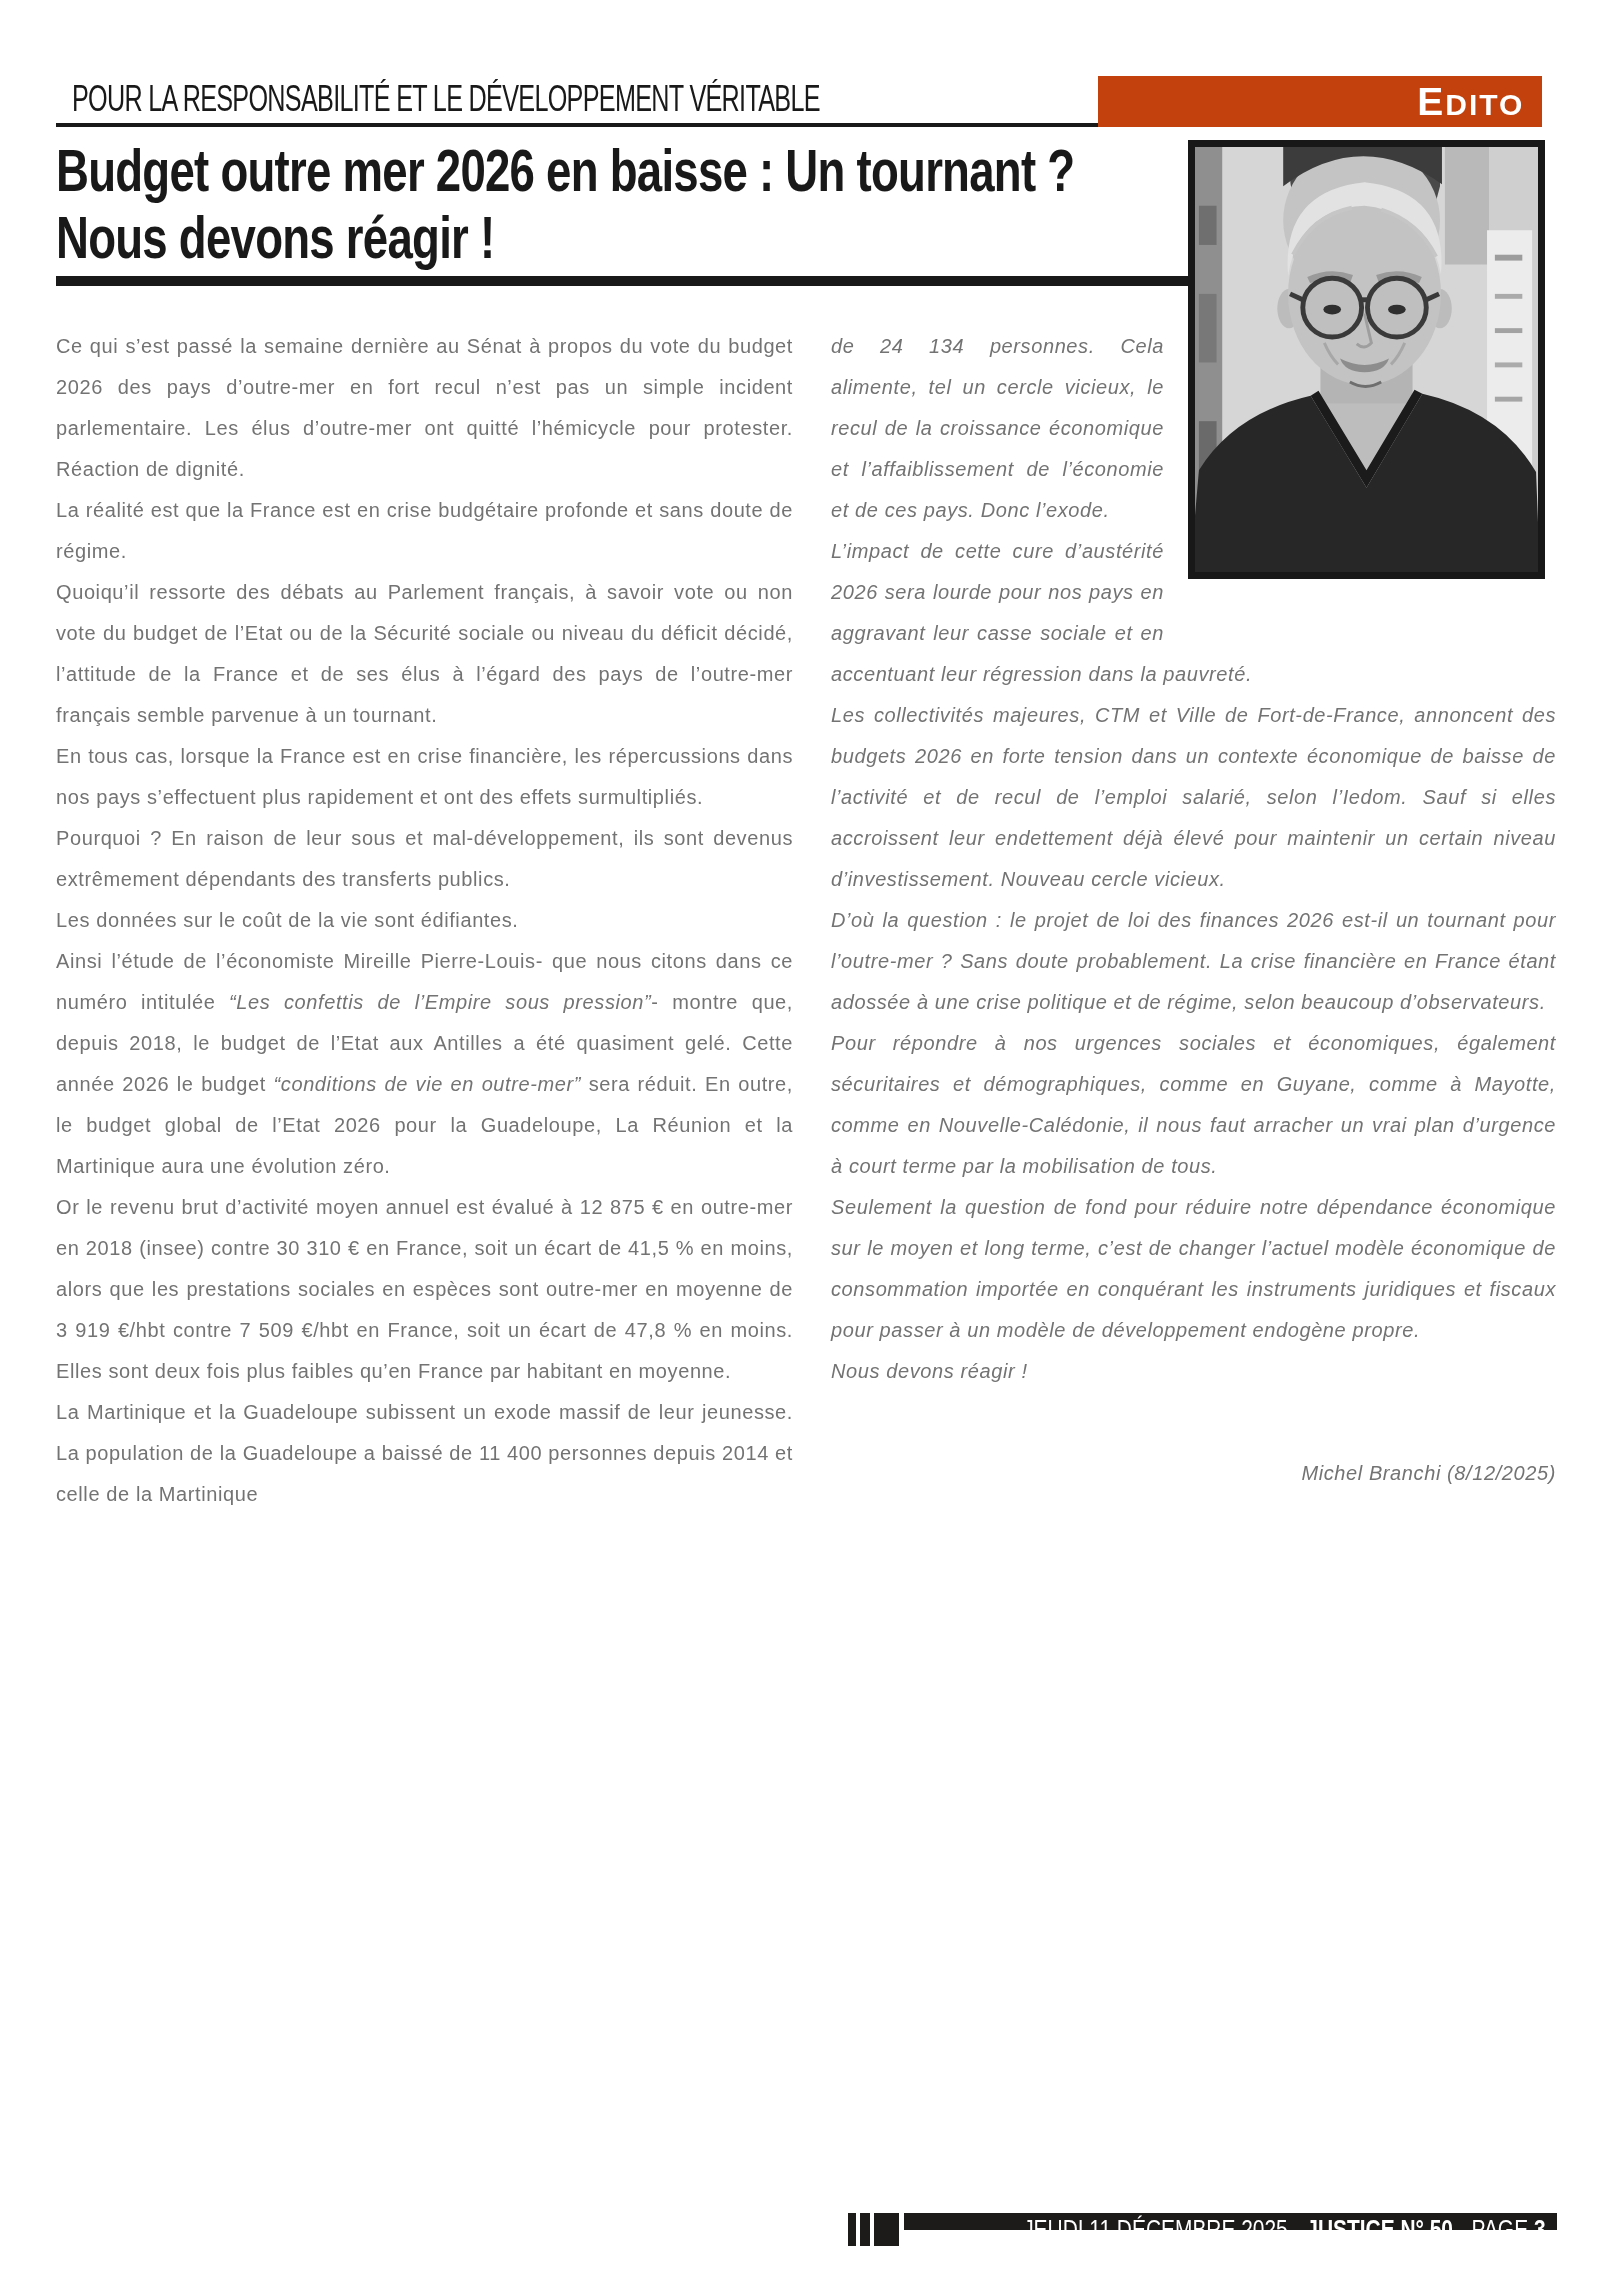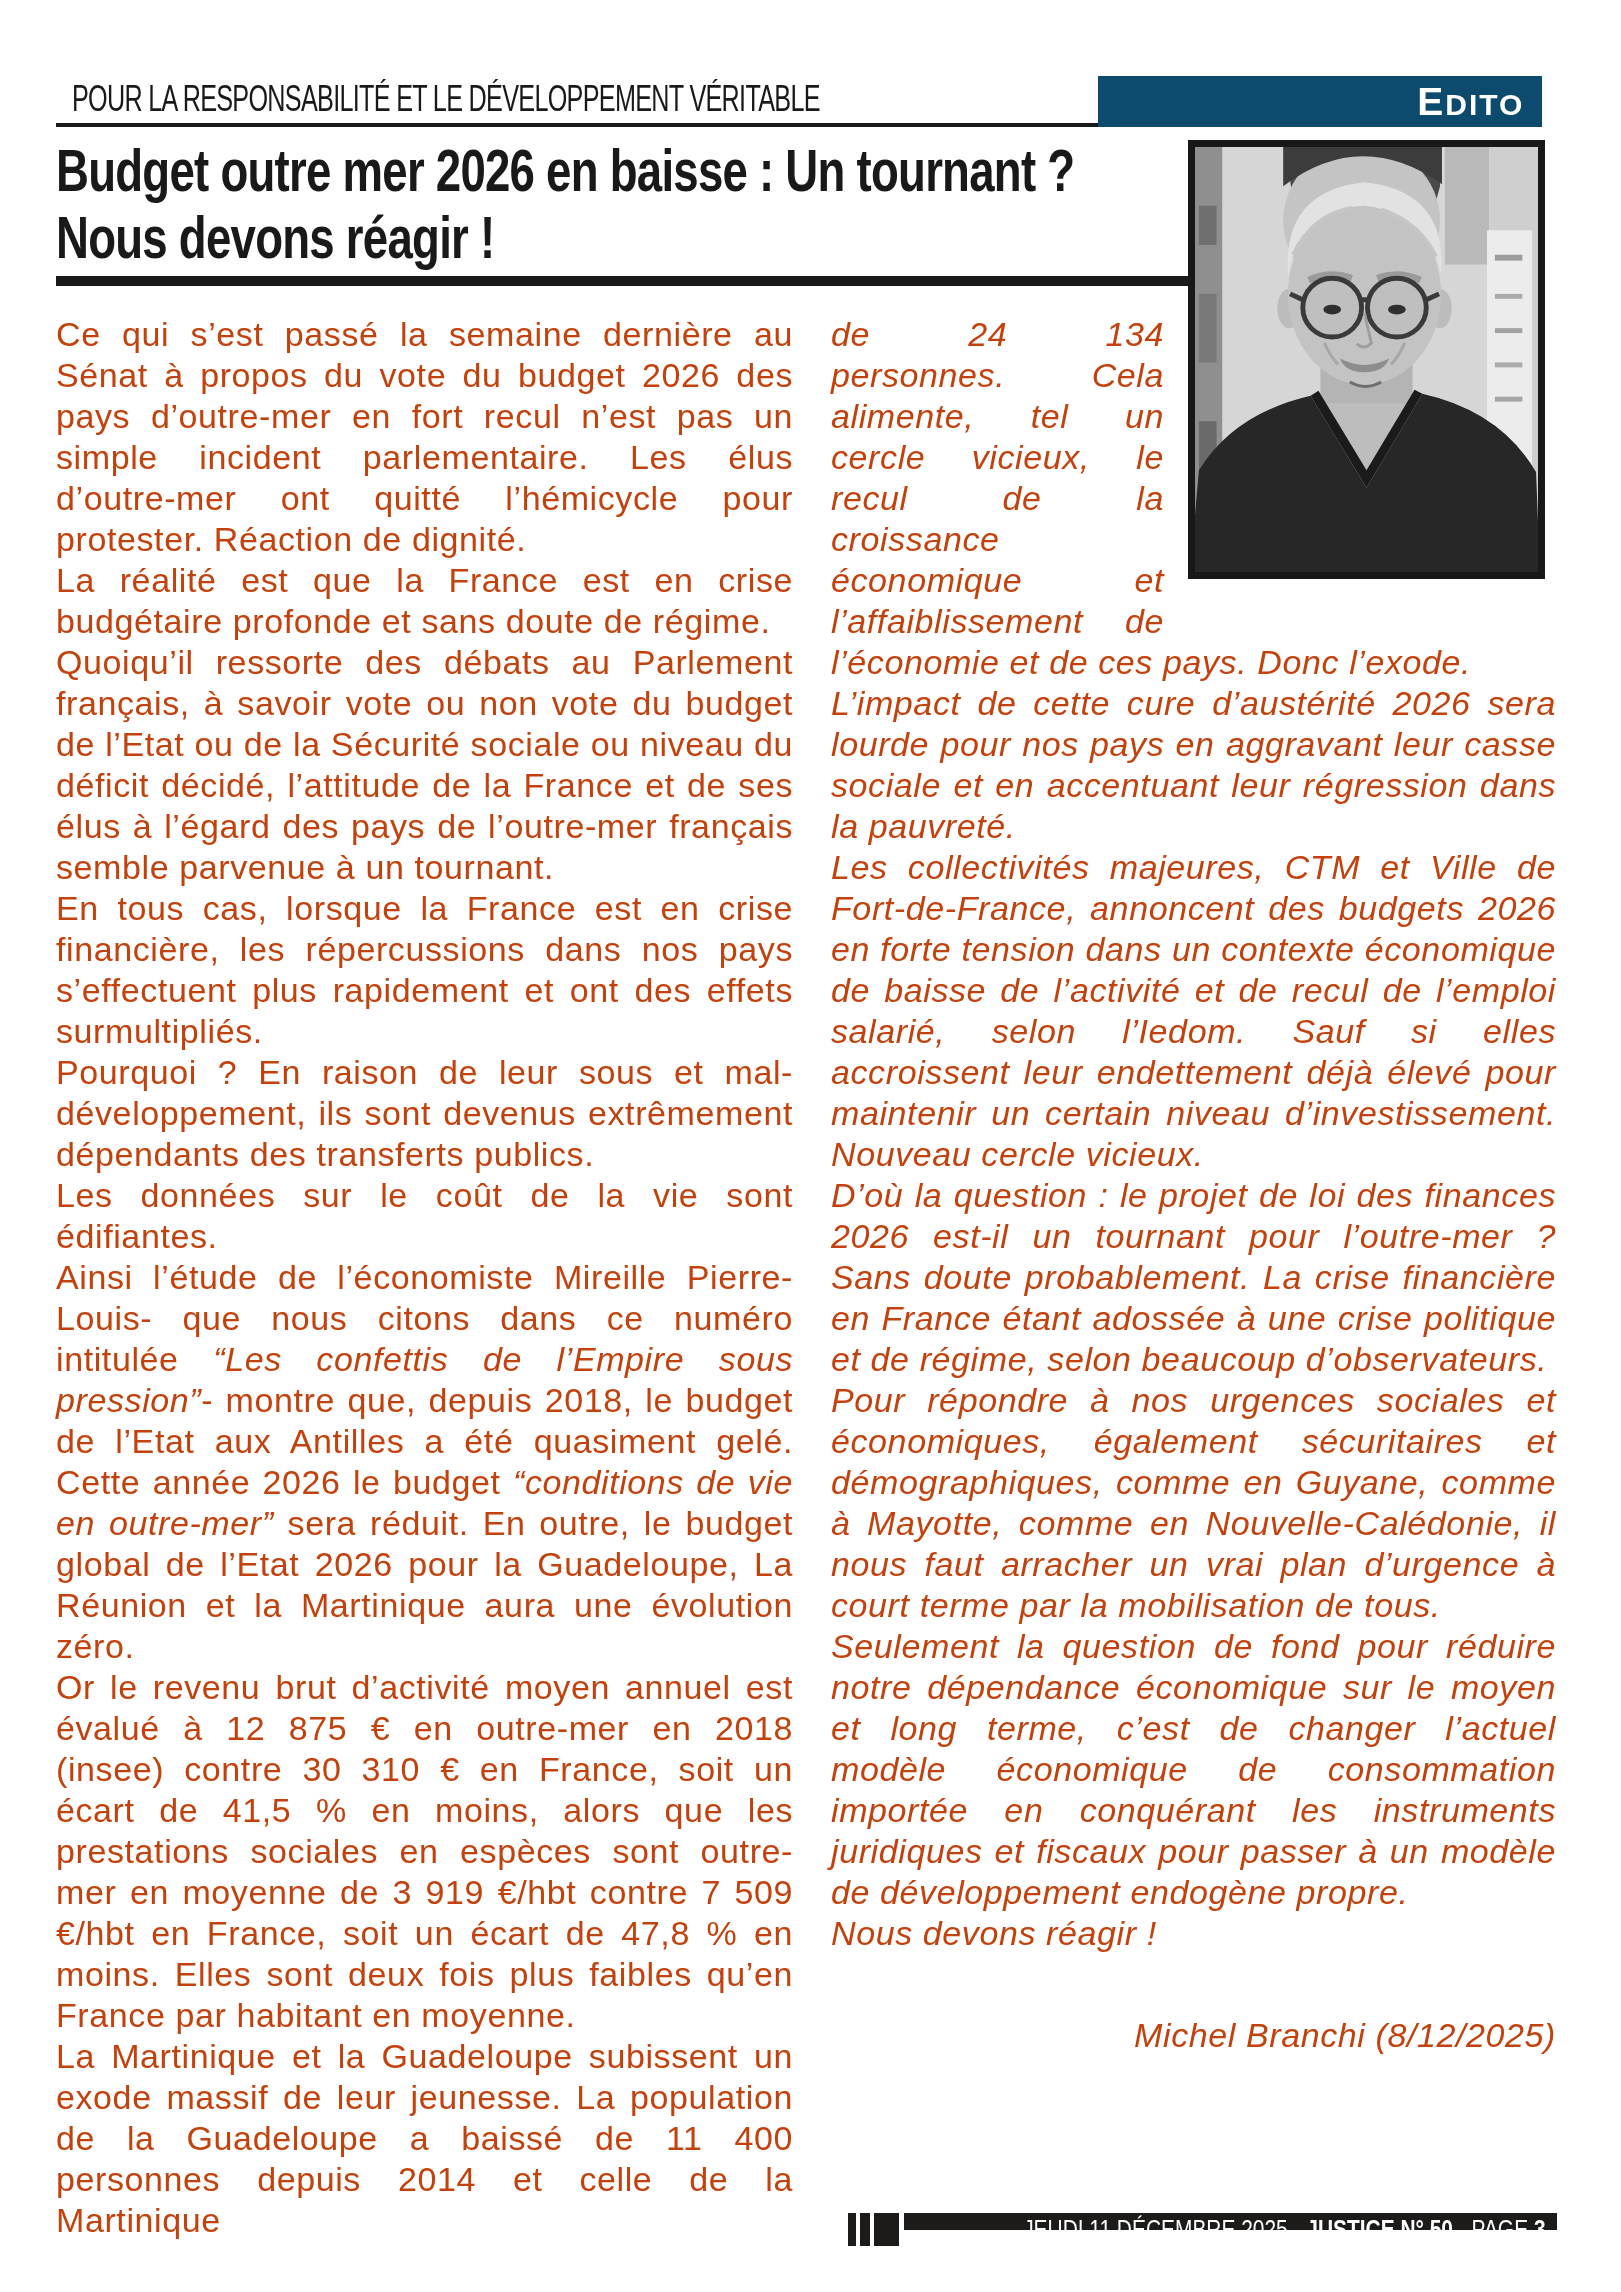--- a/index.html
+++ b/index.html
@@ -23,21 +23,21 @@
     letter-spacing:-1px;
     transform:scaleX(0.70);transform-origin:left center;
     color:#191919;
   }
   .header-rule{
     position:absolute;left:56px;top:123px;width:1042px;height:3.9px;
     background:#191919;
   }
   .edito-box{
     position:absolute;left:1098px;top:76px;width:444px;height:51px;
-    background:#0c4a6e;
+    background:#c2410c;
   }
   .edito-box .edito-text{
     display:block;text-align:right;
     color:#ffffff;font-weight:700;font-size:30px;line-height:51px;
     letter-spacing:2px;padding-right:17.6px;
   }
   .edito-box .edito-text::first-letter{font-size:39px;}
   
   .title{
     position:absolute;left:56px;top:137px;margin:0;
@@ -54,23 +54,23 @@
   }
   
   .photo{
     position:absolute;left:1188px;top:140px;margin:0;
     width:343px;height:425px;border:7.8px solid #181818;
     background:#cccccc;
   }
   .photo svg{display:block;width:100%;height:100%;}
   
   .col{
-    position:absolute;top:314px;
-    font-size:34px;line-height:41px;letter-spacing:0.6px;
-    text-align:justify;color:#c2410c;
+    position:absolute;top:326px;
+    font-size:20px;line-height:41px;letter-spacing:0.6px;
+    text-align:justify;color:#737373;
   }
   .col p{margin:0;padding:0;}
   .col-left{left:56px;width:737px;}
   .col-right{left:831px;width:725px;font-style:italic;}
   .photo-spacer{float:right;width:392px;height:327px;}
   .col-right .after-photo{clear:right;margin-top:45px;}
   .signature{
     margin-top:61px !important;
     text-align:right;
   }

